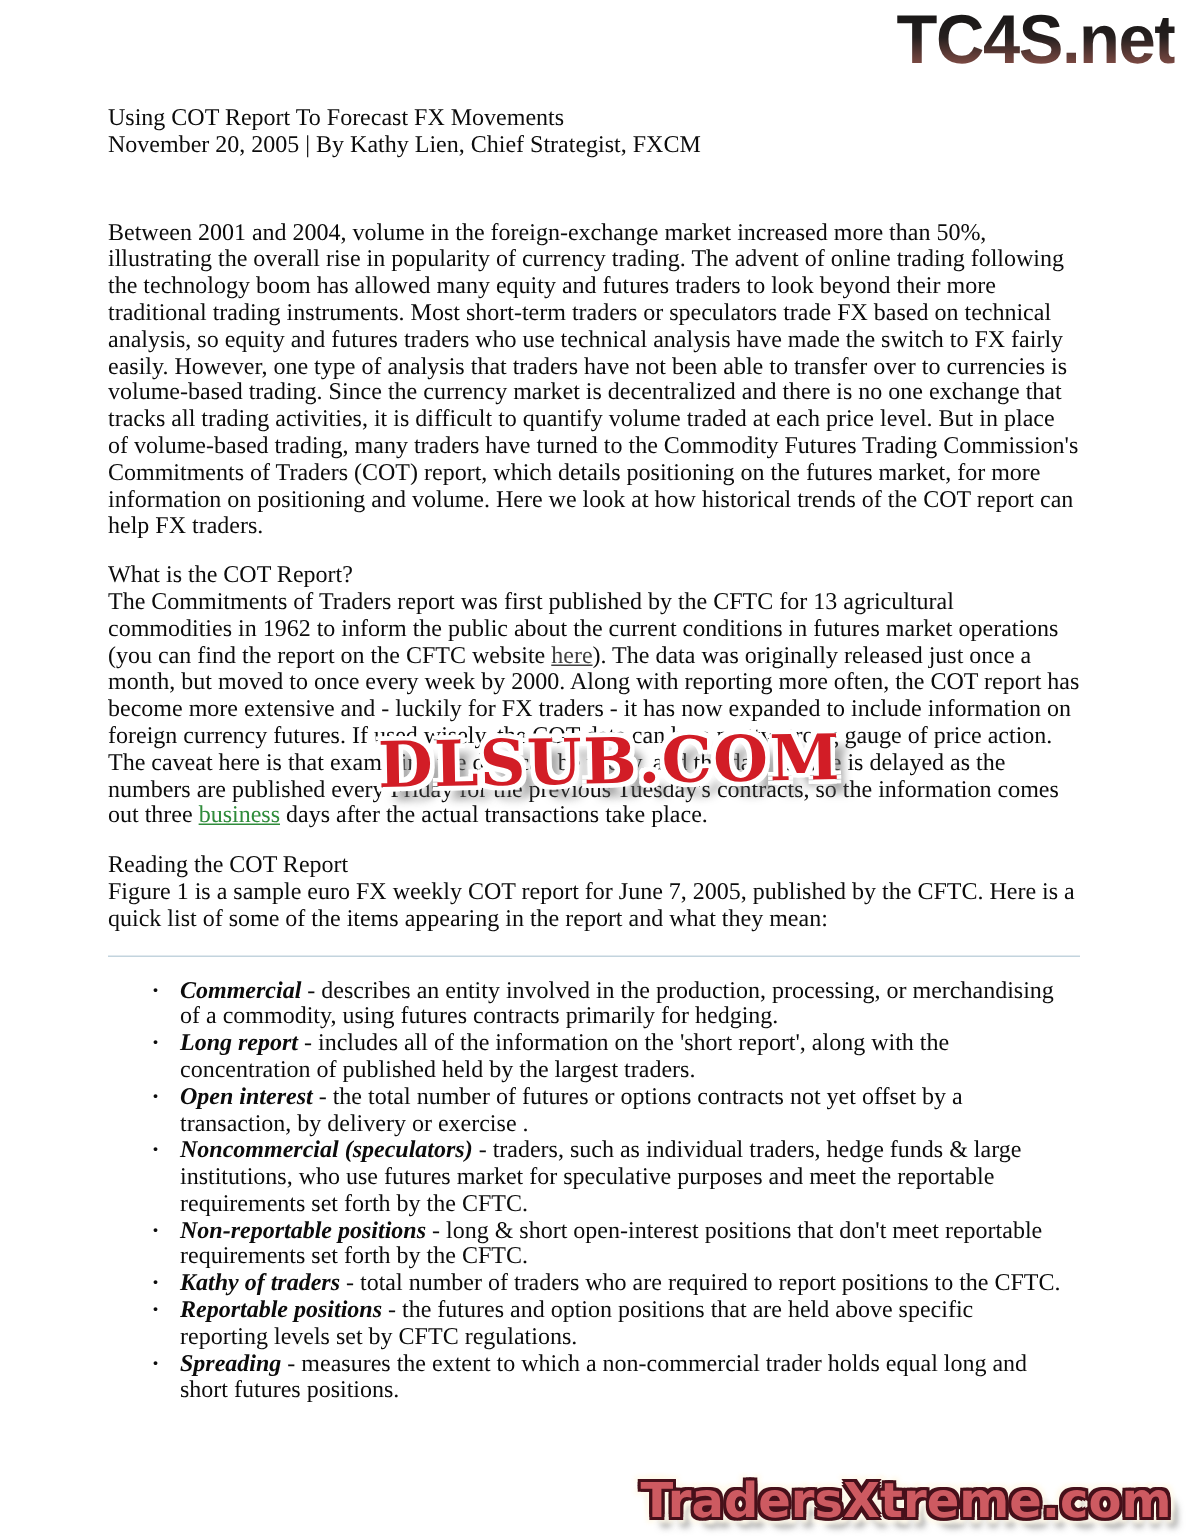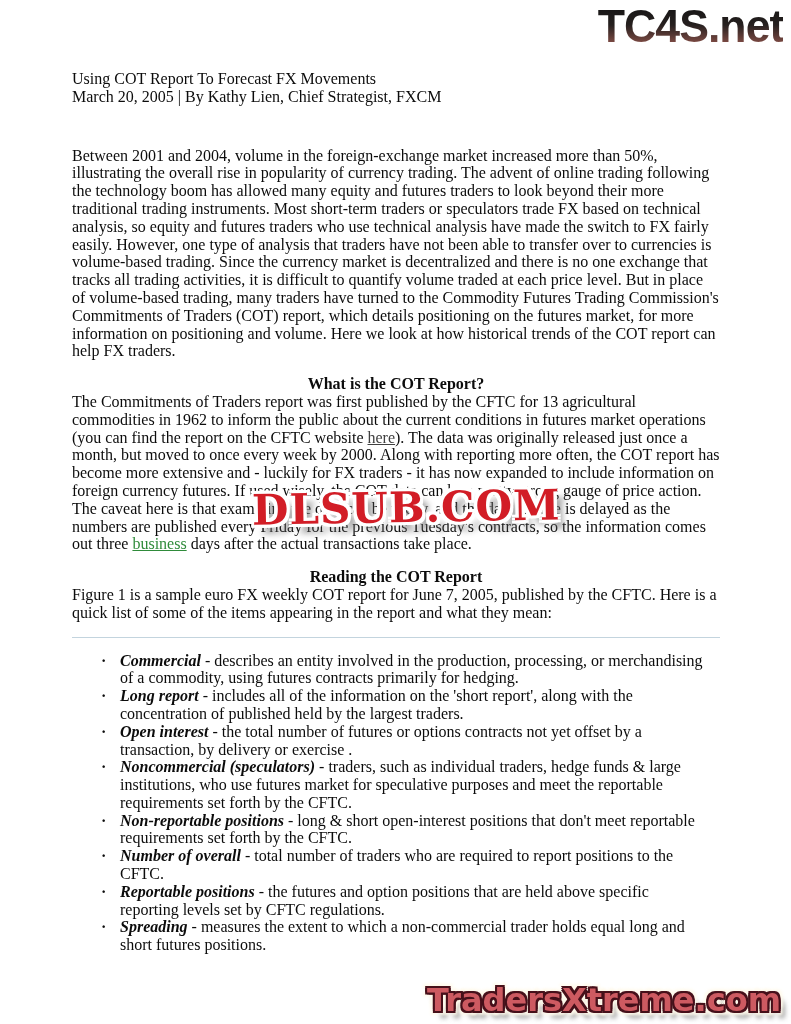--- a/index.html
+++ b/index.html
@@ -16,21 +16,21 @@
     background:linear-gradient(180deg,#141414 8%,#26201f 48%,#7c4a43 82%,#a5756b 100%);
     -webkit-background-clip:text; background-clip:text; color:transparent;
     transform:scaleX(0.97); transform-origin:right center;
   }
 
   
   .content { position:absolute; left:72px; top:70px; width:648px; font-size:16px; line-height:17.8px; }
   .title-block { margin:0 0 41px 0; }
   .title-block p { margin:0; }
   p.para { margin:0 0 15px 0; }
-  p.h { margin:0; font-weight:bold;text-align:center; }
+  p.h { margin:0; font-weight:normal; }
   .figure-para { margin:0; }
 
   a.link-blue { color:#404040; text-decoration:underline; cursor:pointer; }
   a.link-green { color:#2f8b3a; text-decoration:underline; cursor:pointer; }
 
   hr.divider { border:none; border-top:1px solid #c3d4de; margin:7px 0 0 0; }
 
   ul.glossary { list-style:none; margin:14px 12px 0 0; padding:0 0 0 48px; }
   ul.glossary li { position:relative; margin:0; }
   ul.glossary li::before { content:"\00B7"; position:absolute; left:-19px; top:0; font-weight:bold; }
@@ -67,21 +67,21 @@
 <body>
 
 <div class="page">
 
   <div class="logo">TC4S.net</div>
 
   <div class="content">
 
     <div class="title-block">
       <p>Using COT Report To Forecast FX Movements</p>
-      <p>March 20, 2005 | By Kathy Lien, Chief Strategist, FXCM</p>
+      <p>November 20, 2005 | By Kathy Lien, Chief Strategist, FXCM</p>
     </div>
 
     <p class="para">Between 2001 and 2004, volume in the foreign-exchange market increased more than 50%, illustrating the overall rise in popularity of currency trading. The advent of online trading following the technology boom has allowed many equity and futures traders to look beyond their more traditional trading instruments. Most short-term traders or speculators trade FX based on technical analysis, so equity and futures traders who use technical analysis have made the switch to FX fairly easily. However, one type of analysis that traders have not been able to transfer over to currencies is volume-based trading. Since the currency market is decentralized and there is no one exchange that tracks all trading activities, it is difficult to quantify volume traded at each price level. But in place of volume-based trading, many traders have turned to the Commodity Futures Trading Commission's Commitments of Traders (COT) report, which details positioning on the futures market, for more information on positioning and volume. Here we look at how historical trends of the COT report can help FX traders.</p>
 
     <div class="section">
       <p class="h">What is the COT Report?</p>
       <p class="para"><span>The Commitments of Traders report was first published by the CFTC for 13 agricultural commodities in 1962 to inform the public about the current conditions in futures market operations (you can find the report on the CFTC website </span><a class="link-blue">here</a><span>). The data was originally released just once a month, but moved to once every week by 2000. Along with reporting more often, the COT report has become more extensive and - luckily for FX traders - it has now expanded to include information on foreign currency futures. If used wisely, the COT data can be a pretty strong gauge of price action. The caveat here is that examining the data can be tricky, and the data release is delayed as the numbers are published every Friday for the previous Tuesday's contracts, so the information comes out three </span><a class="link-green">business</a><span> days after the actual transactions take place.</span></p>
     </div>
 
     <div class="section">
@@ -96,21 +96,21 @@
         <li><span class="term">Commercial</span> <span>- describes an entity involved in the production, processing, or merchandising of a commodity, using futures contracts primarily for hedging.</span></li>
 
         <li><span class="term">Long report</span> <span>- includes all of the information on the 'short report', along with the concentration of published held by the largest traders.</span></li>
 
         <li><span class="term">Open interest</span> <span>- the total number of futures or options contracts not yet offset by a transaction, by delivery or exercise .</span></li>
 
         <li><span class="term">Noncommercial (speculators)</span> <span>- traders, such as individual traders, hedge funds &amp; large institutions, who use futures market for speculative purposes and meet the reportable requirements set forth by the CFTC.</span></li>
 
         <li><span class="term">Non-reportable positions</span> <span>- long &amp; short open-interest positions that don't meet reportable requirements set forth by the CFTC.</span></li>
 
-        <li><span class="term">Number of overall</span> <span>- total number of traders who are required to report positions to the CFTC.</span></li>
+        <li><span class="term">Kathy of traders</span> <span>- total number of traders who are required to report positions to the CFTC.</span></li>
 
         <li><span class="term">Reportable positions</span> <span>- the futures and option positions that are held above specific reporting levels set by CFTC regulations.</span></li>
 
 
         <li><span class="term">Spreading</span> <span>- measures the extent to which a non-commercial trader holds equal long and short futures positions.</span></li>
       </ul>
 
   </div>
 
   <div class="wm-dlsub">DLSUB.COM</div>

